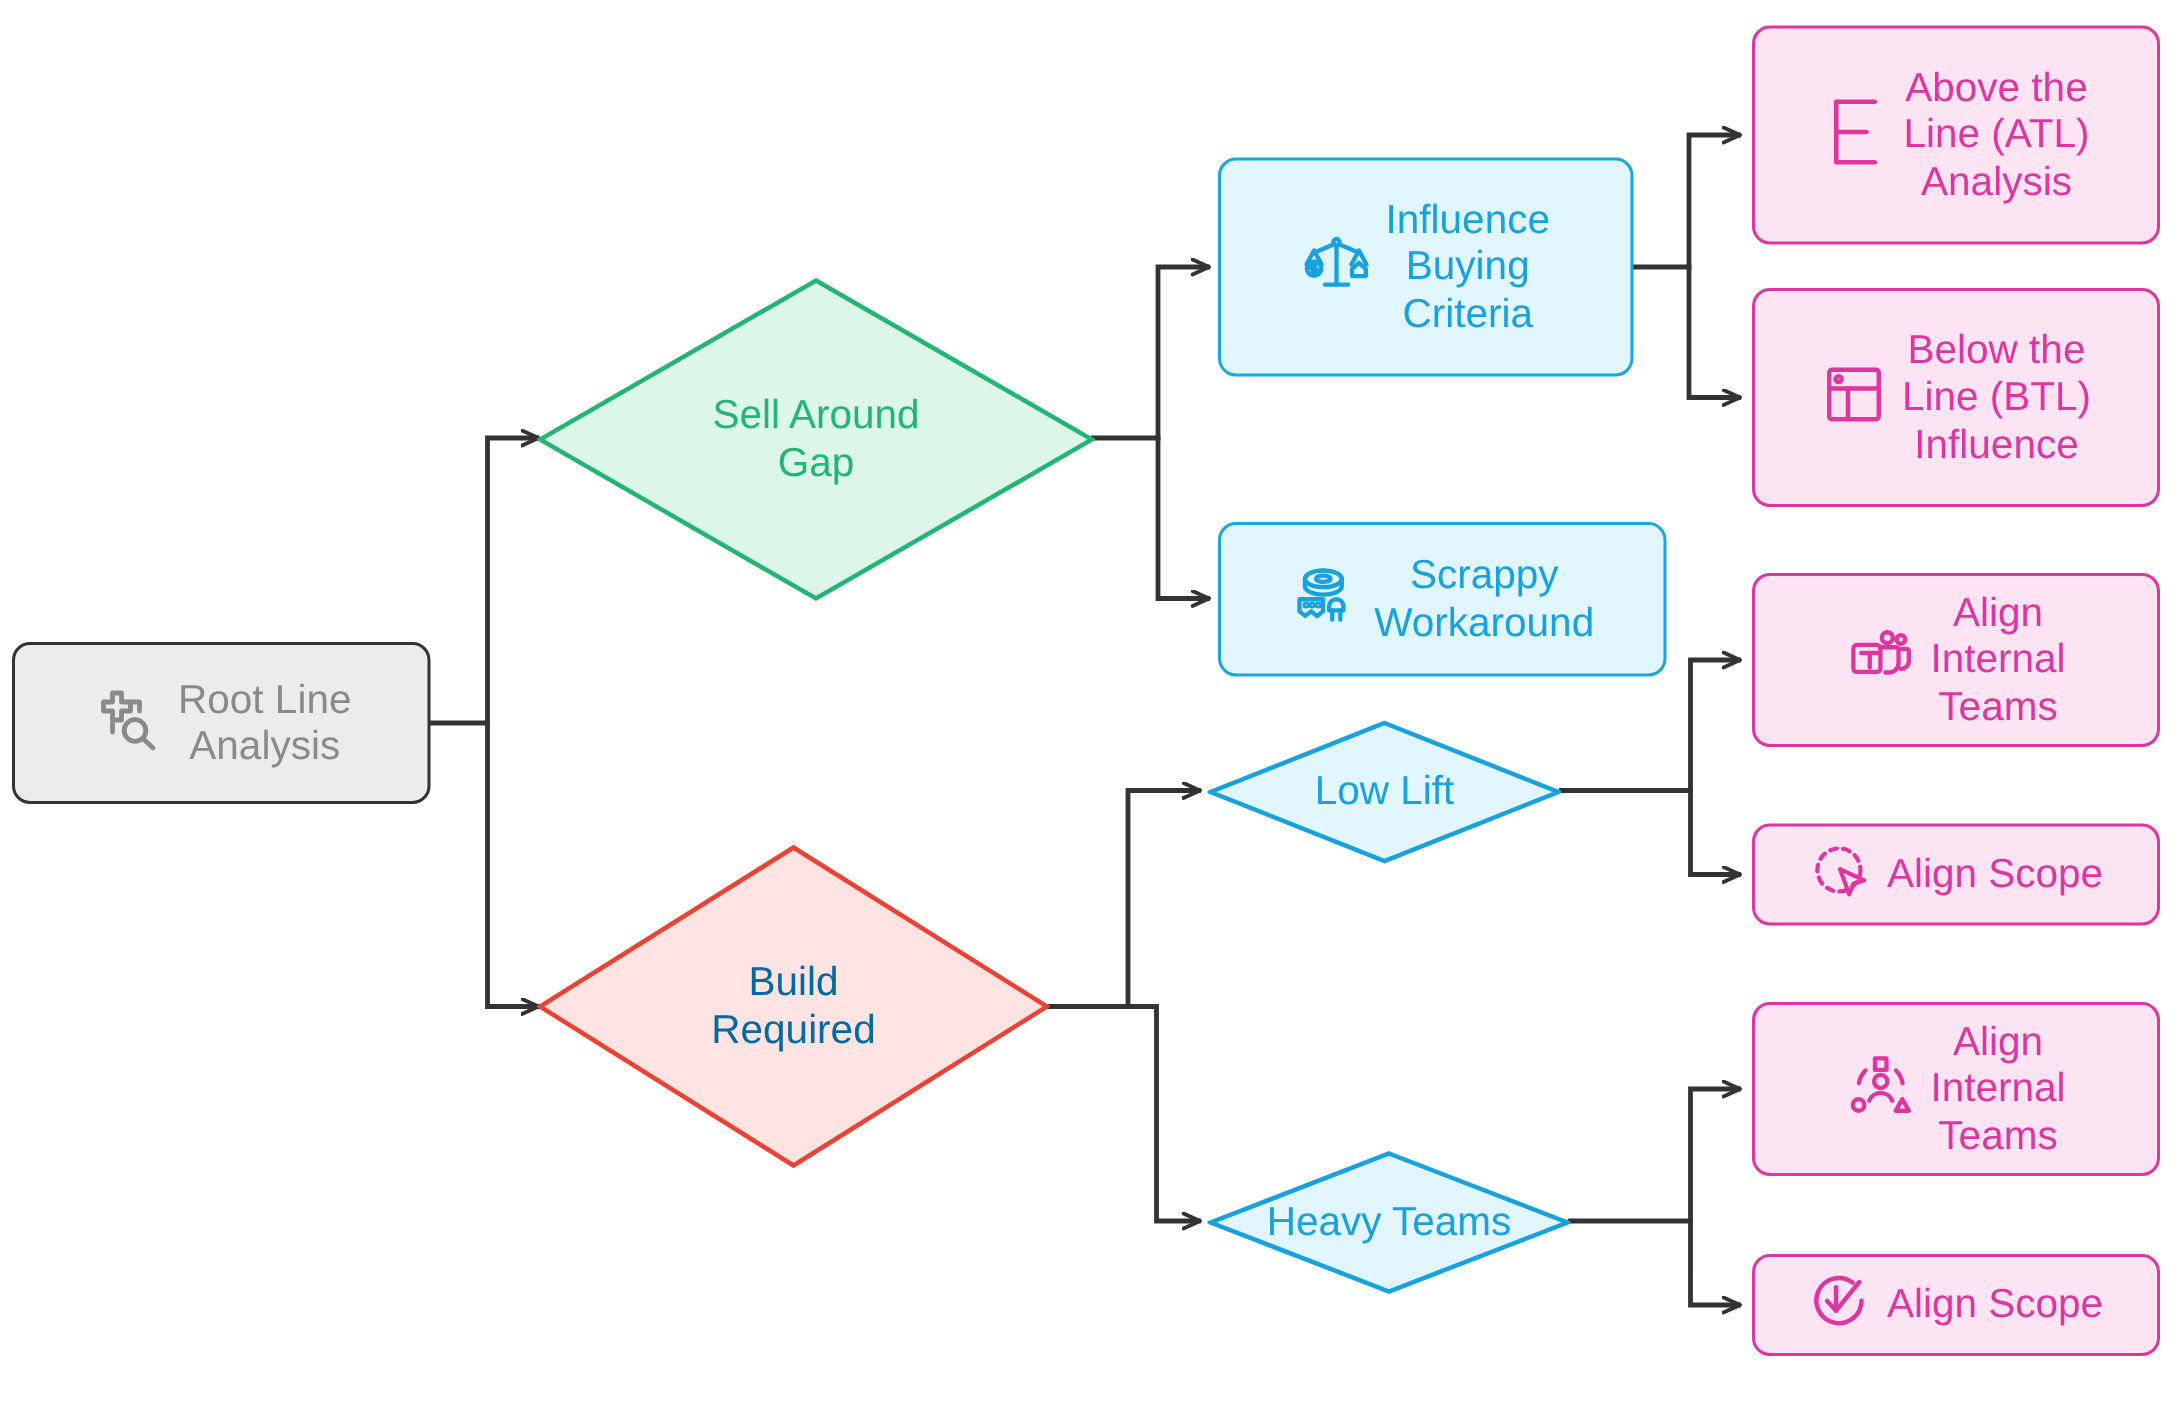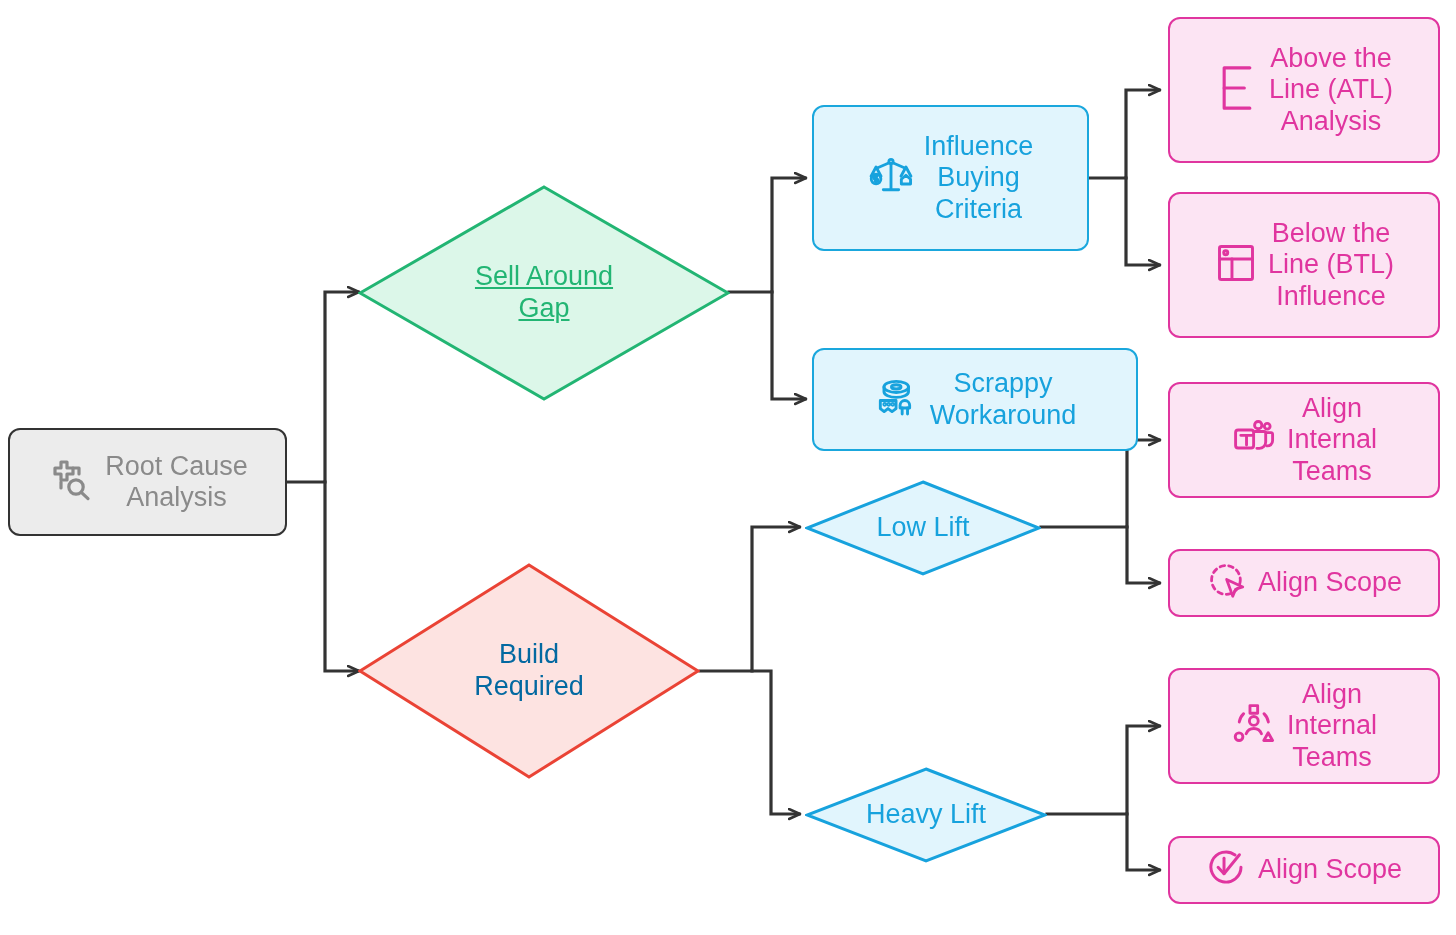--- a/index.html
+++ b/index.html
@@ -25,21 +25,21 @@
   .pink{background:#fce4f3;border-color:#e0359f;}
   .pink .label{color:#e0359f;font-size:27px;}
   .pink svg{stroke:#e0359f;}
 
   
   .dia{position:absolute;}
   .dia .shape{position:absolute;left:0;top:0;width:100%;height:100%;}
   .dia .label{position:absolute;left:0;top:0;width:100%;height:100%;
       display:flex;align-items:center;justify-content:center;text-align:center;
       white-space:pre-line;line-height:1.18;font-size:27px;}
-  .dia-green .label{color:#22b573;text-decoration:underline;}
+  .dia-green .label{color:#22b573;}
   .dia-red .label{color:#0369a1;}
   .dia-blue .label{color:#17a2dd;}
   .ico{flex:0 0 auto;display:block;}
 </style>
 </head>
 <body>
 
 <div id="stage">
 
   <svg class="wires" viewBox="0 0 1456 935">
@@ -74,21 +74,21 @@
     <div class="inner">
       <span class="ico">
         <svg width="48" height="48" viewBox="0 0 24 24" fill="none" stroke-width="1.6" stroke-linecap="round" stroke-linejoin="round">
           <path d="M7 3h3v3h3v3h-3v3H7v-3H4V6h3z"></path>
           <path d="M13 6h3v3"></path>
           <path d="M7 13v3"></path>
           <circle cx="14.5" cy="15.5" r="3.6"></circle>
           <path d="M17.3 18.3 L20.5 21.3"></path>
         </svg>
       </span>
-      <span class="label">Root Cause
+      <span class="label">Root Line
 Analysis</span>
     </div>
   </div>
 
   <div class="dia dia-green" style="left:358px;top:185px;width:372px;height:216px;">
     <svg class="shape" viewBox="0 0 372 216" preserveAspectRatio="none">
       <polygon points="186,2 370,108 186,214 2,108" fill="#dcf7e9" stroke="#22b573" stroke-width="3"></polygon>
     </svg>
     <span class="label">Sell Around
 Gap</span>
@@ -117,21 +117,21 @@
           <path d="M4.6 12.3h-.9a.62.62 0 0 0 0 1.25h.8a.62.62 0 0 1 0 1.25h-.9M4.2 12v.3M4.2 14.85v.3"></path>
           <path d="M19.8 11.6 17.4 13.7v2.5h4.8v-2.5z"></path>
         </svg>
       </span>
       <span class="label">Influence
 Buying
 Criteria</span>
     </div>
   </div>
 
-  <div class="node rbox blue" style="left:812px;top:348px;width:326px;height:103px;">
+  <div class="node rbox blue" style="left:812px;top:348px;width:299px;height:103px;">
     <div class="inner">
       <span class="ico">
         <svg width="46" height="46" viewBox="0 0 24 24" fill="none" stroke-width="1.5" stroke-linecap="round" stroke-linejoin="round">
           <ellipse cx="11.6" cy="6.2" rx="6.4" ry="2.9"></ellipse>
           <ellipse cx="11.6" cy="6.2" rx="2.5" ry="1.1"></ellipse>
           <path d="M5.2 6.2v2.6c0 1.6 2.9 2.9 6.4 2.9s6.4-1.3 6.4-2.9V6.2"></path>
           <path d="M3.3 13.3h8.2v4.2l-2.1 1.6-2.1-1.6-2 1.6-2-1.6z"></path>
           <circle cx="5.6" cy="15.3" r=".5"></circle>
           <circle cx="7.7" cy="15.3" r=".5"></circle>
           <circle cx="9.8" cy="15.3" r=".5"></circle>
@@ -148,21 +148,21 @@
     <svg class="shape" viewBox="0 0 236 96" preserveAspectRatio="none">
       <polygon points="118,2 234,48 118,94 2,48" fill="#e1f5fd" stroke="#17a2dd" stroke-width="3"></polygon>
     </svg>
     <span class="label">Low Lift</span>
   </div>
 
   <div class="dia dia-blue" style="left:805px;top:767px;width:242px;height:96px;">
     <svg class="shape" viewBox="0 0 242 96" preserveAspectRatio="none">
       <polygon points="121,2 240,48 121,94 2,48" fill="#e1f5fd" stroke="#17a2dd" stroke-width="3"></polygon>
     </svg>
-    <span class="label">Heavy Lift</span>
+    <span class="label">Heavy Teams</span>
   </div>
 
   <div class="node rbox pink" style="left:1168px;top:17px;width:272px;height:146px;">
     <div class="inner">
       <span class="ico">
         <svg width="44" height="52" viewBox="0 0 24 28" fill="none" stroke-width="1.7" stroke-linecap="round" stroke-linejoin="round">
           <path d="M19 3H5v22h14"></path>
           <path d="M5 14h11"></path>
         </svg>
       </span>

